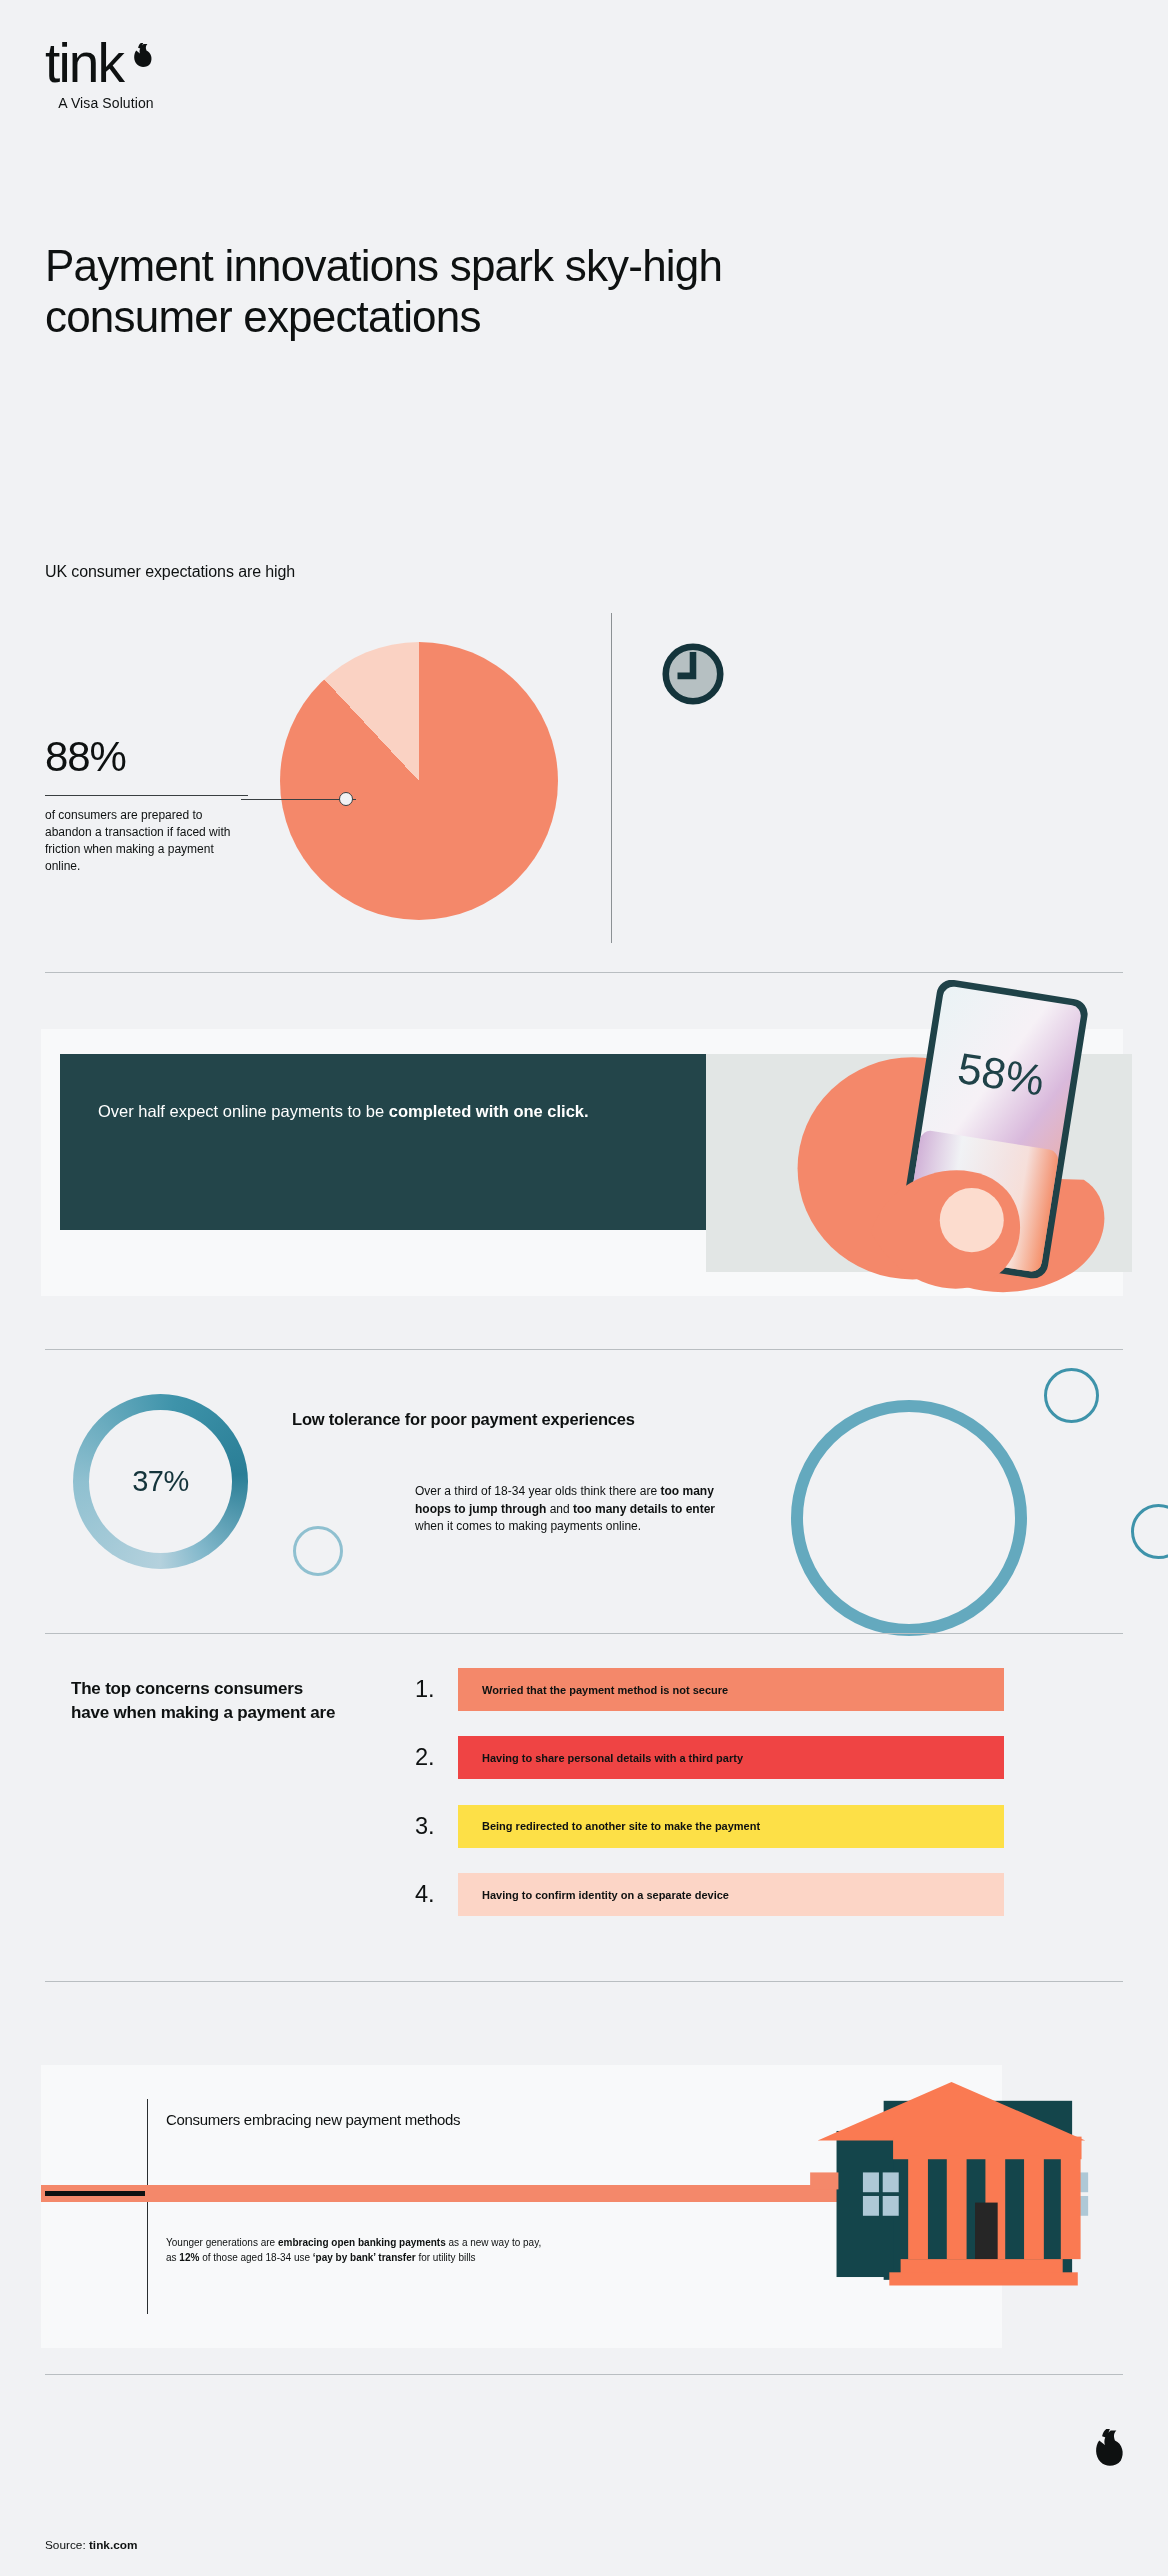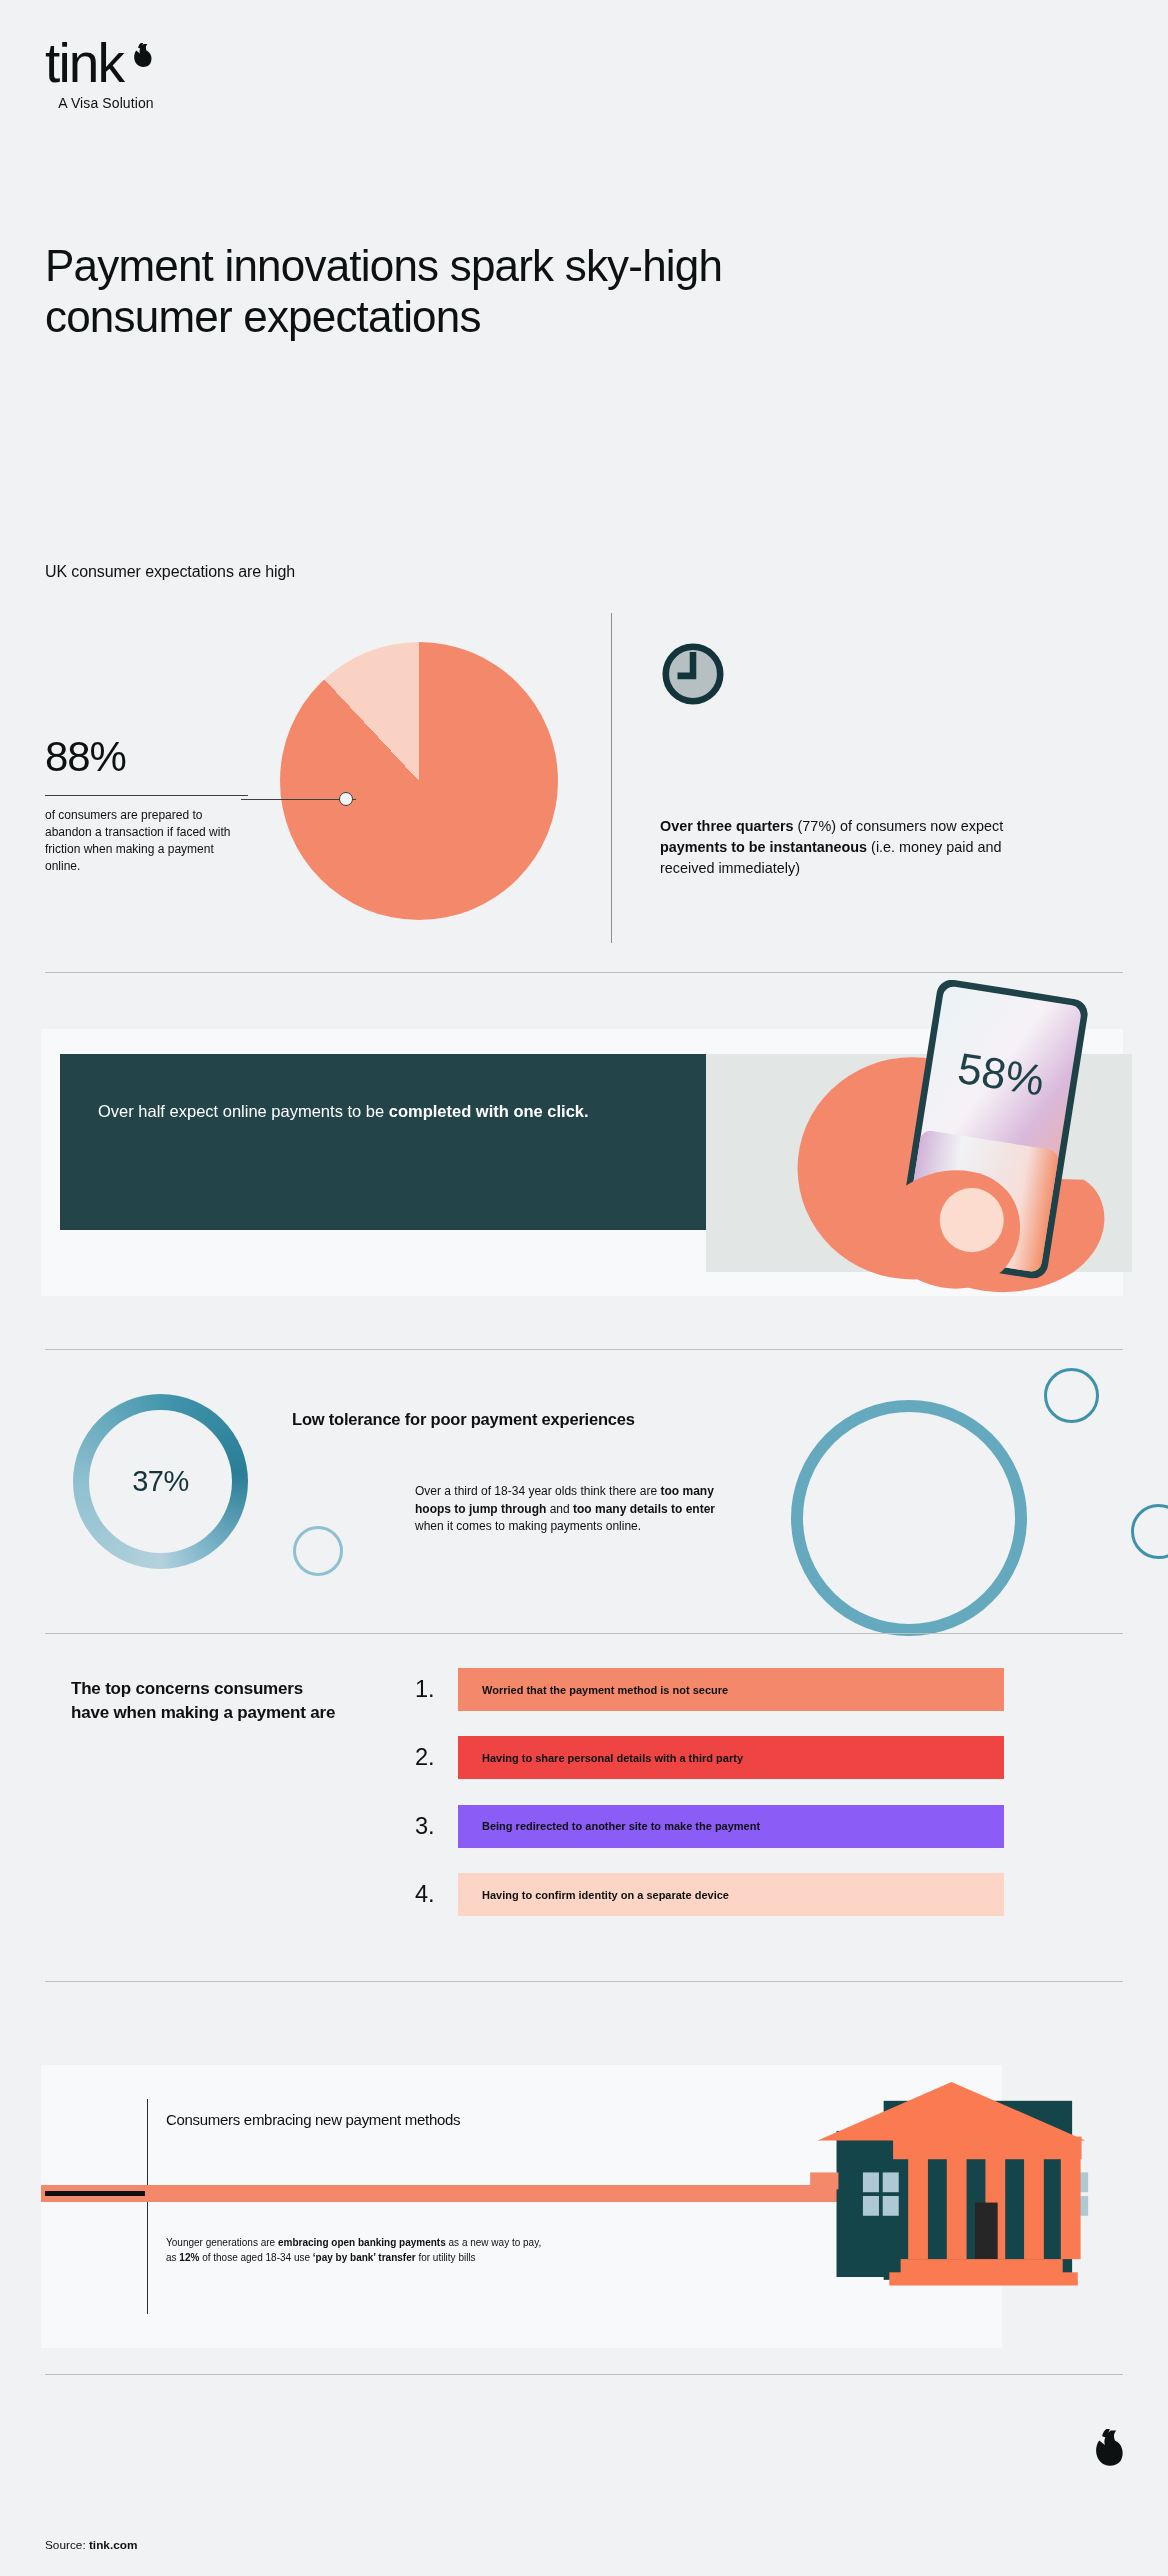--- a/index.html
+++ b/index.html
@@ -129,23 +129,20 @@
 
   <div class="vdiv1"></div>
 
   <div class="clock">
     <svg width="62" height="62" viewBox="0 0 66 66">
       <circle cx="33" cy="33" r="29" fill="#B6C0C2" stroke="#14343B" stroke-width="7"></circle>
       <path d="M33 13 L33 35 L20 35" fill="none" stroke="#14343B" stroke-width="7" stroke-linecap="square"></path>
     </svg>
   </div>
 
-  <p class="para77">
-    <b>Over three quarters</b><span> (77%) of consumers now expect </span><b>payments to be instantaneous</b><span> (i.e. money paid and received immediately)</span>
-  </p>
 
   <div class="hr" style="top:972px"></div>
 
   <div class="panel58">
     <div class="panel58-grey"></div>
     <div class="panel58-dark">
       <p>
         <span>Over half expect online payments to be </span><b>completed with one click.</b>
       </p>
     </div>
@@ -207,21 +204,21 @@
     <div class="crow">
       <span class="rank">1.</span>
       <span class="bar" style="background:#F4886A">Worried that the payment method is not secure</span>
     </div>
     <div class="crow">
       <span class="rank">2.</span>
       <span class="bar" style="background:#ef4444">Having to share personal details with a third party</span>
     </div>
     <div class="crow">
       <span class="rank">3.</span>
-      <span class="bar" style="background:#8b5cf6">Being redirected to another site to make the payment</span>
+      <span class="bar" style="background:#fde047">Being redirected to another site to make the payment</span>
     </div>
     <div class="crow">
       <span class="rank">4.</span>
       <span class="bar" style="background:#FCD5C6">Having to confirm identity on a separate device</span>
     </div>
 
   </div>
 
   <div class="hr" style="top:1981px"></div>
 

